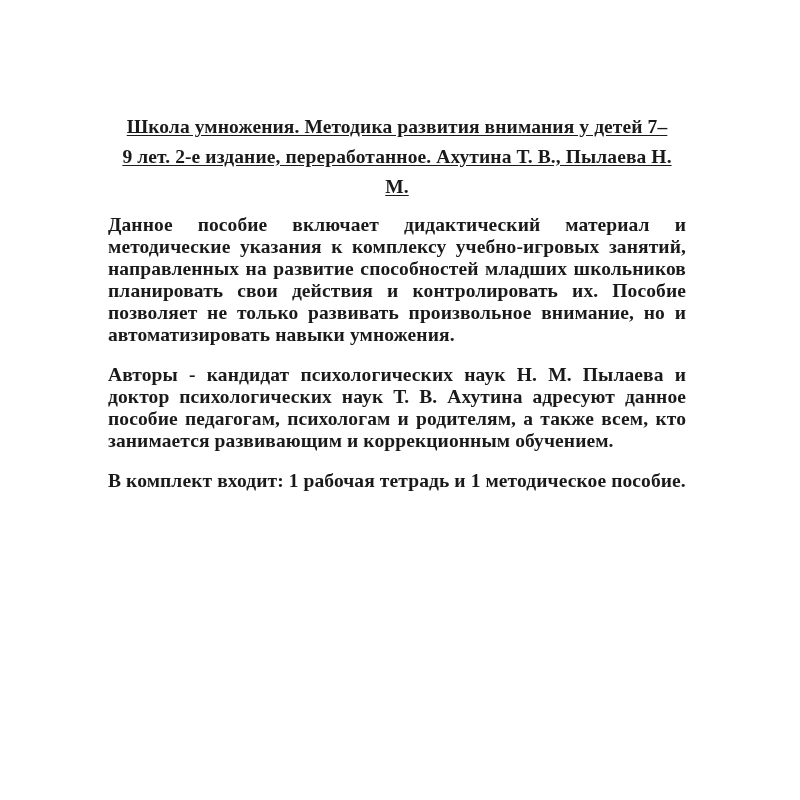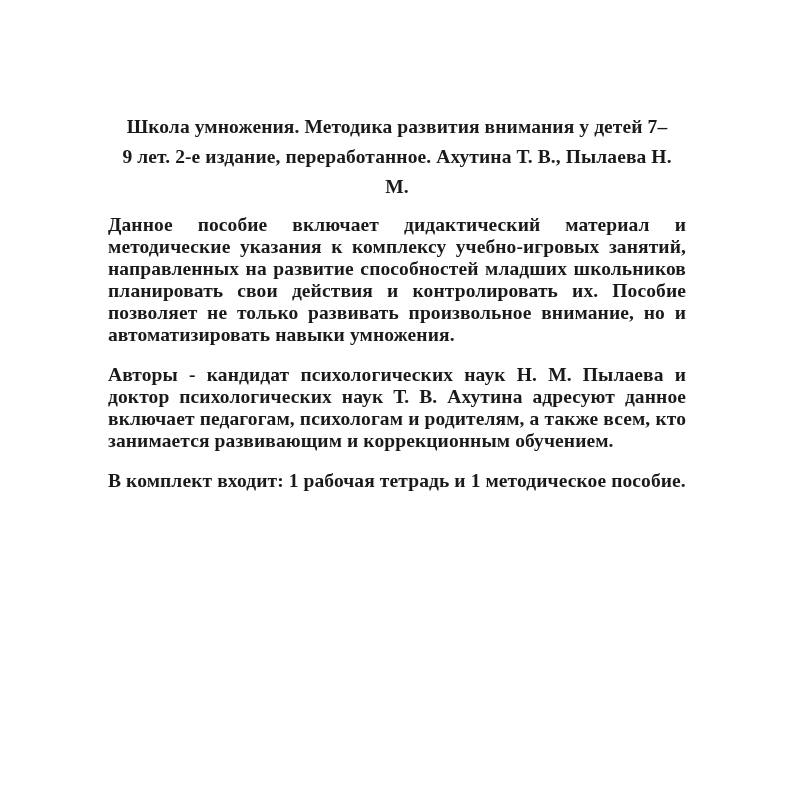--- a/index.html
+++ b/index.html
@@ -24,20 +24,21 @@
     position: absolute;
     left: 108px;
     top: 112px;
     width: 578px;
   }
   .doc-title {
     font-weight: bold;
     font-size: 19.5px;
     line-height: 30px;
     text-align: center;
+    text-decoration: underline;
     text-underline-offset: 2px;
     margin: 0 0 12px 0;
     padding: 0 14px;
     letter-spacing: 0.1px;
   }
   p.para {
     font-weight: bold;
     font-size: 19.5px;
     line-height: 22px;
     text-align: justify;
@@ -53,18 +54,18 @@
 </head>
 <body>
 
 <div class="page">
   <div class="doc-body">
 
     <h1 class="doc-title">Школа умножения. Методика развития внимания у детей 7–9 лет. 2-е издание, переработанное. Ахутина Т. В., Пылаева Н. М.</h1>
 
     <p class="para">Данное пособие включает дидактический материал и методические указания к комплексу учебно-игровых занятий, направленных на развитие способностей младших школьников планировать свои действия и контролировать их. Пособие позволяет не только развивать произвольное внимание, но и автоматизировать навыки умножения.</p>
 
-    <p class="para">Авторы - кандидат психологических наук Н. М. Пылаева и доктор психологических наук Т. В. Ахутина адресуют данное включает педагогам, психологам и родителям, а также всем, кто занимается развивающим и коррекционным обучением.</p>
+    <p class="para">Авторы - кандидат психологических наук Н. М. Пылаева и доктор психологических наук Т. В. Ахутина адресуют данное пособие педагогам, психологам и родителям, а также всем, кто занимается развивающим и коррекционным обучением.</p>
 
     <p class="para">В комплект входит: 1 рабочая тетрадь и 1 методическое пособие.</p>
 
   </div>
 </div>
 
 </body></html>

